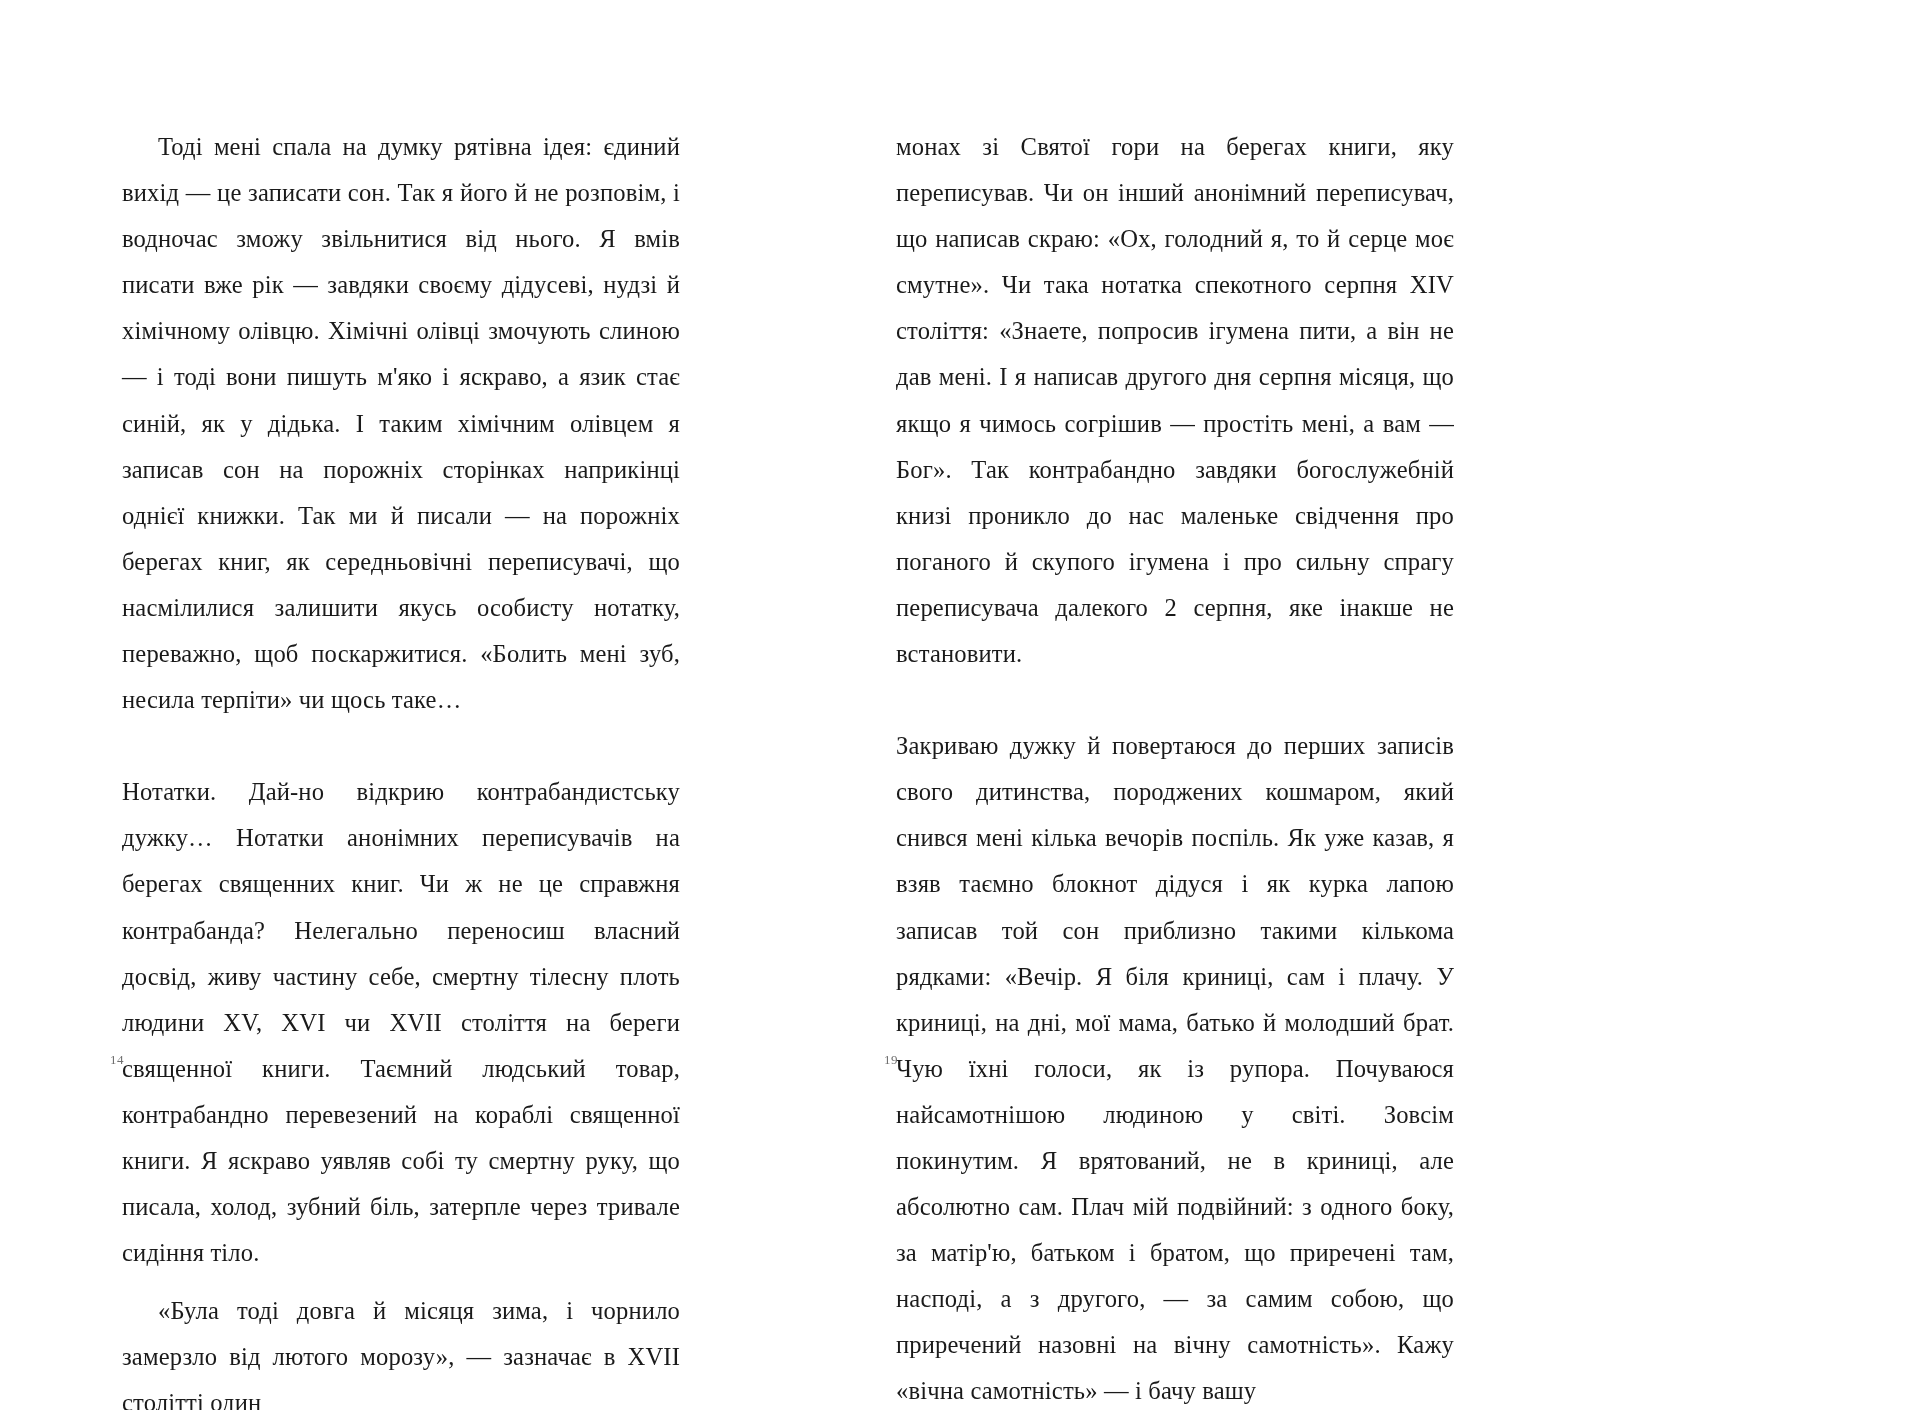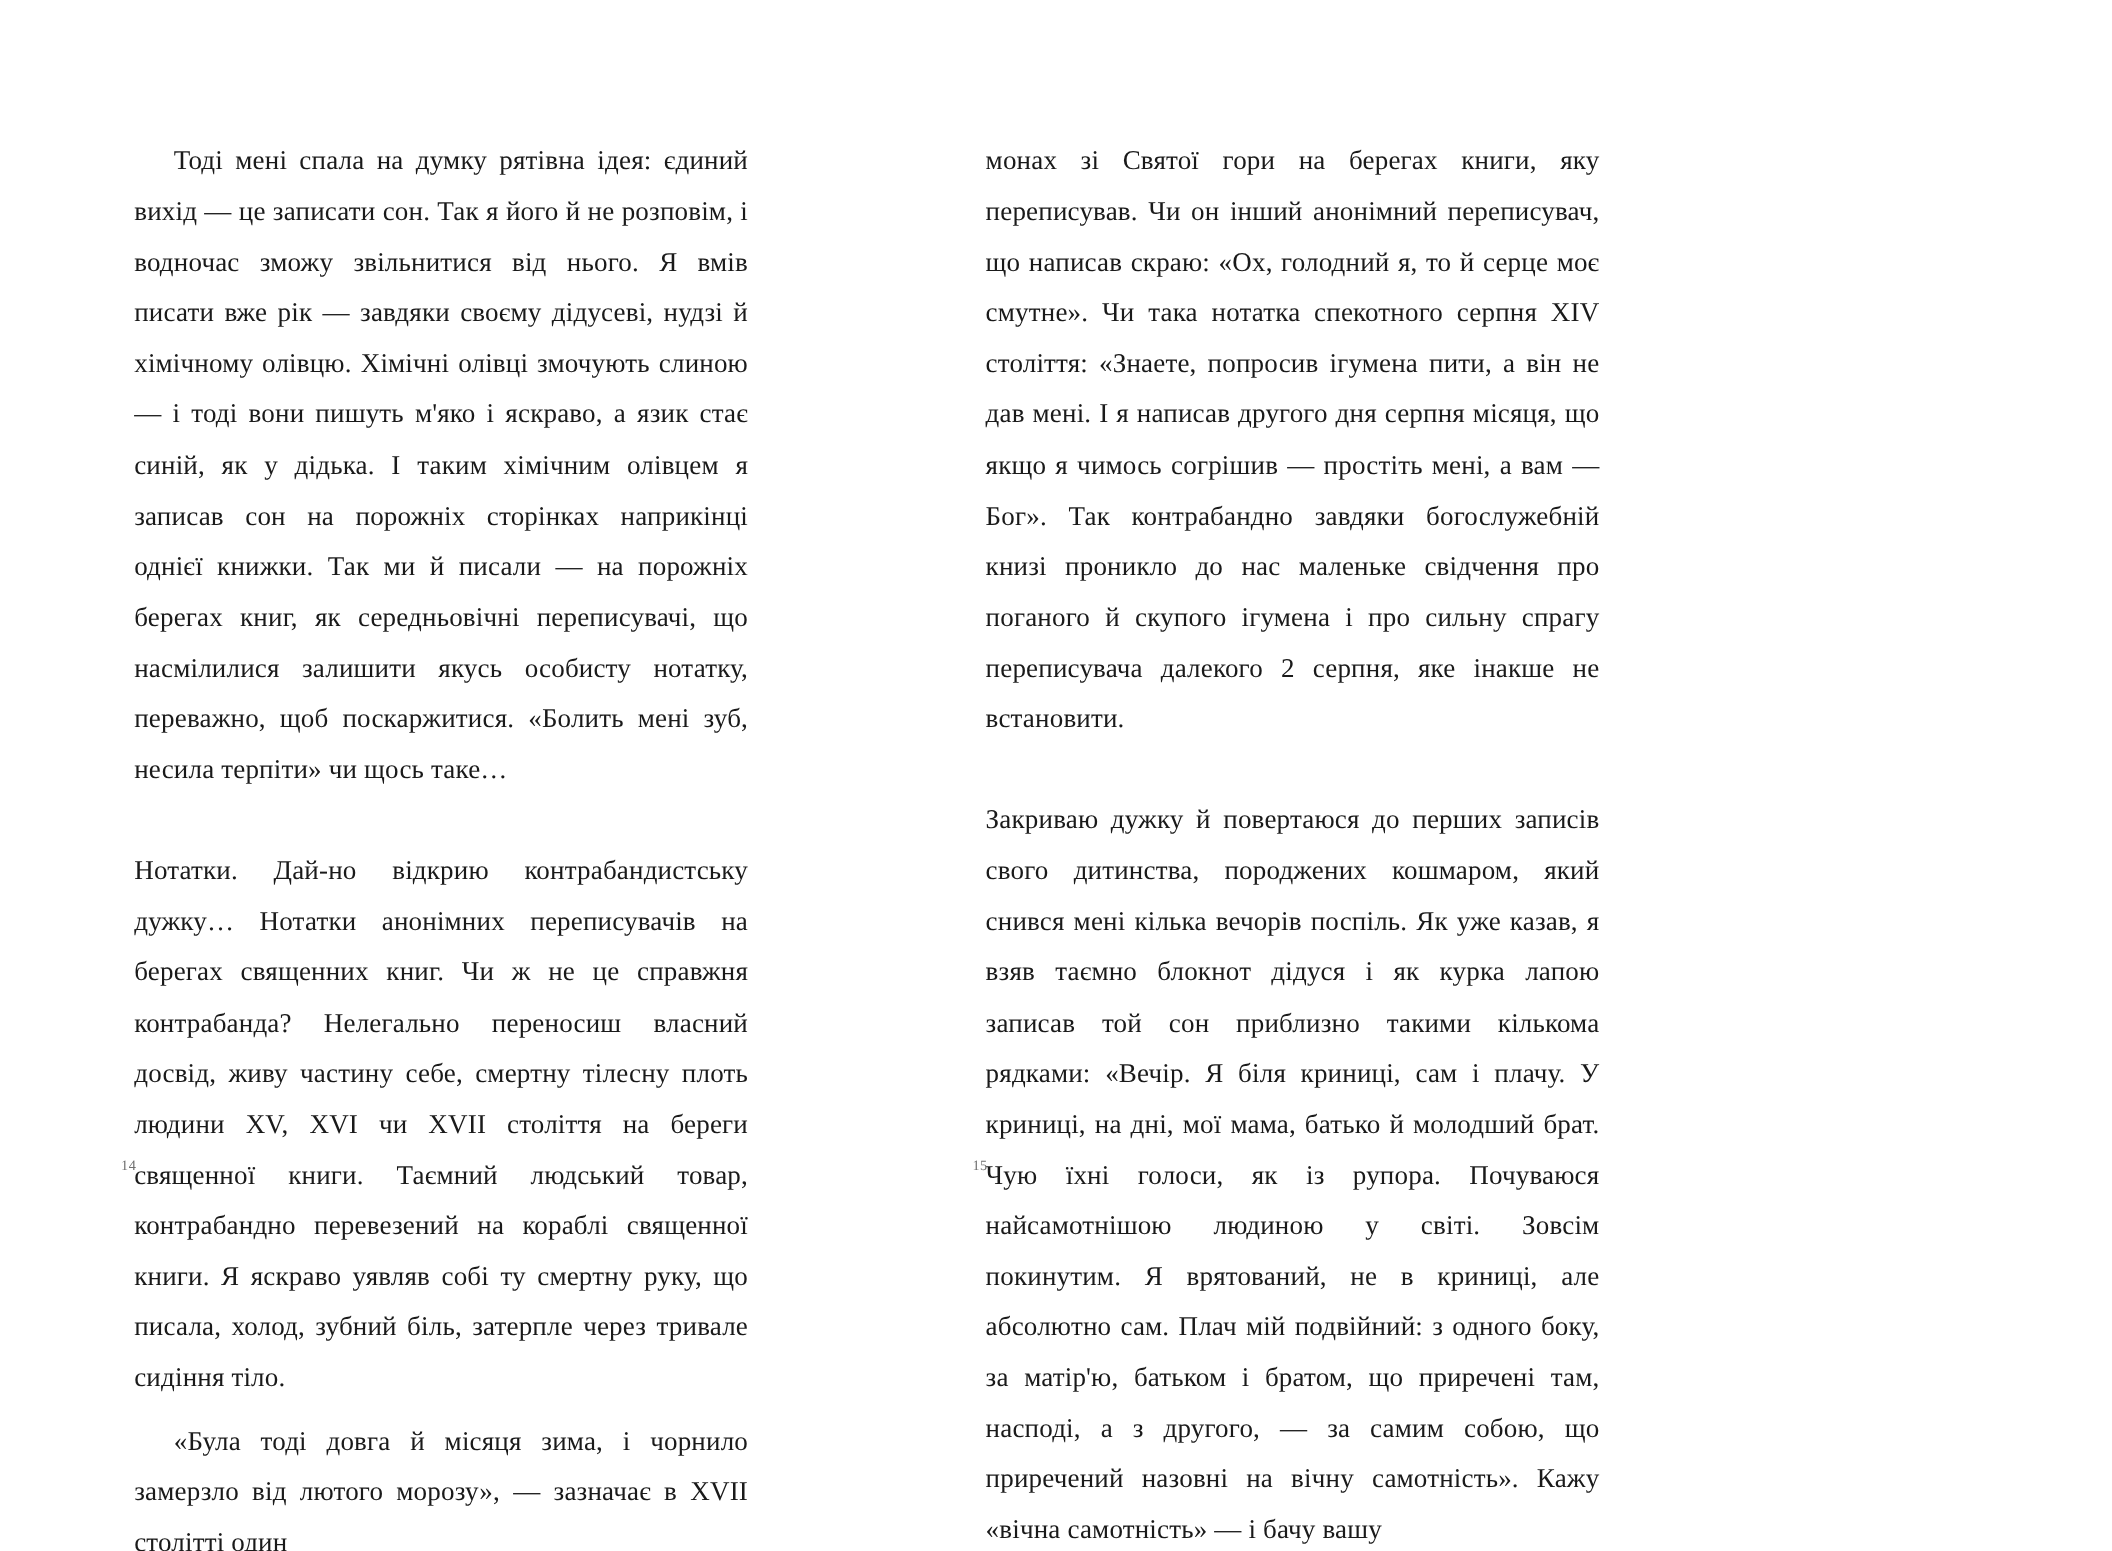--- a/index.html
+++ b/index.html
@@ -96,16 +96,16 @@
       <p class="indent last-line-flush">«Була тоді довга й місяця зима, і чорнило замерзло від лютого морозу», — зазначає в XVII столітті один</p>
     </div>
     <div class="folio">14</div>
   </div>
 
   <div class="page page-right">
     <div class="text-block">
       <p>монах зі Святої гори на берегах книги, яку переписував. Чи он інший анонімний переписувач, що написав скраю: «Ох, голодний я, то й серце моє смутне». Чи така нотатка спекотного серпня XIV століття: «Знаете, попросив ігумена пити, а він не дав мені. І я написав другого дня серпня місяця, що якщо я чимось согрішив — простіть мені, а вам — Бог». Так контрабандно завдяки богослужебній книзі проникло до нас маленьке свідчення про поганого й скупого ігумена і про сильну спрагу переписувача далекого 2 серпня, яке інакше не встановити.</p>
       <p class="gap-before last-line-flush">Закриваю дужку й повертаюся до перших записів свого дитинства, породжених кошмаром, який снився мені кілька вечорів поспіль. Як уже казав, я взяв таємно блокнот дідуся і як курка лапою записав той сон приблизно такими кількома рядками: «Вечір. Я біля криниці, сам і плачу. У криниці, на дні, мої мама, батько й молодший брат. Чую їхні голоси, як із рупора. Почуваюся найсамотнішою людиною у світі. Зовсім покинутим. Я врятований, не в криниці, але абсолютно сам. Плач мій подвійний: з одного боку, за матір'ю, батьком і братом, що приречені там, насподі, а з другого, — за самим собою, що приречений назовні на вічну самотність». Кажу «вічна самотність» — і бачу вашу</p>
     </div>
-    <div class="folio">15</div>
+    <div class="folio">19</div>
   </div>
 
 </div>
 
 </body></html>

